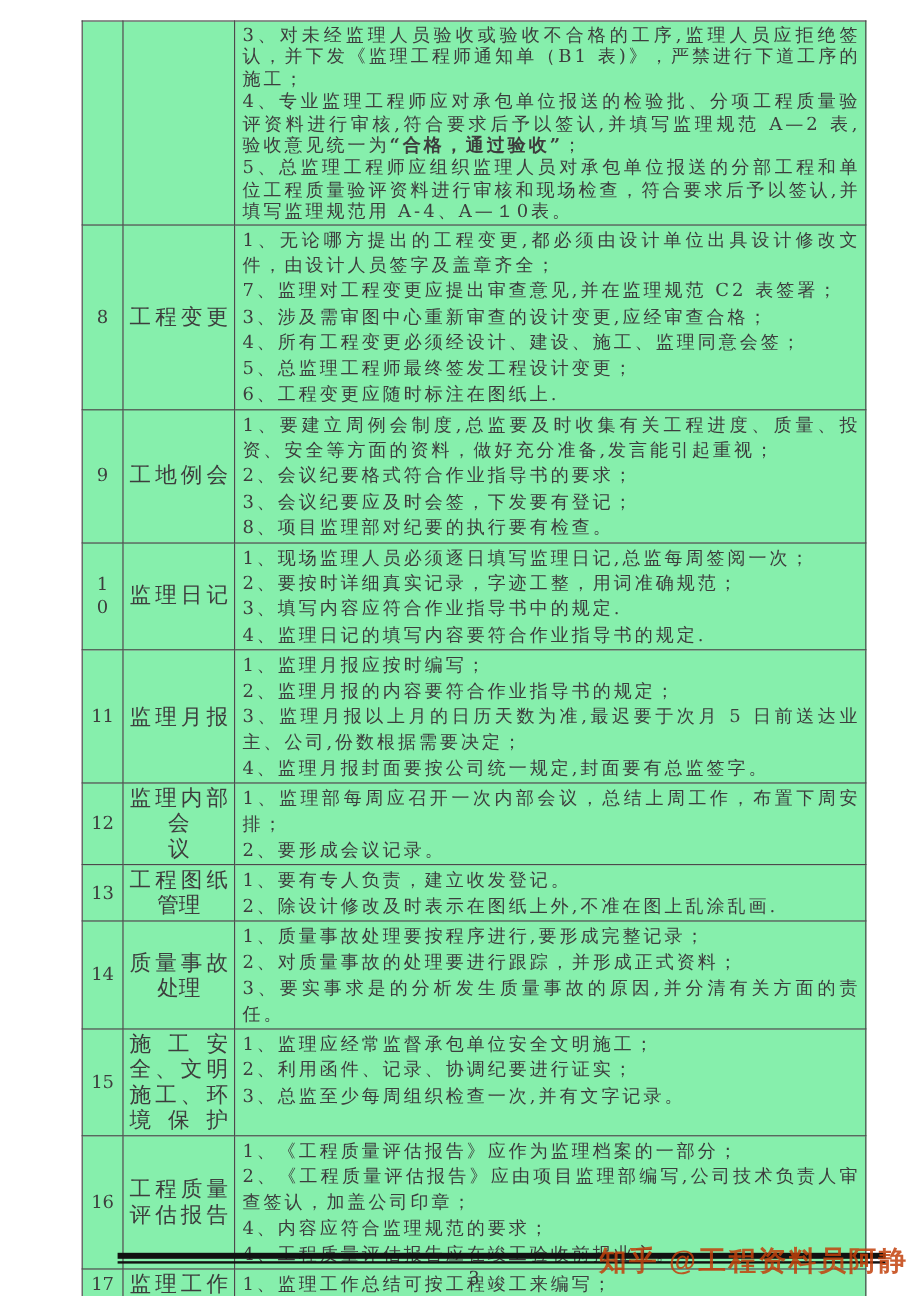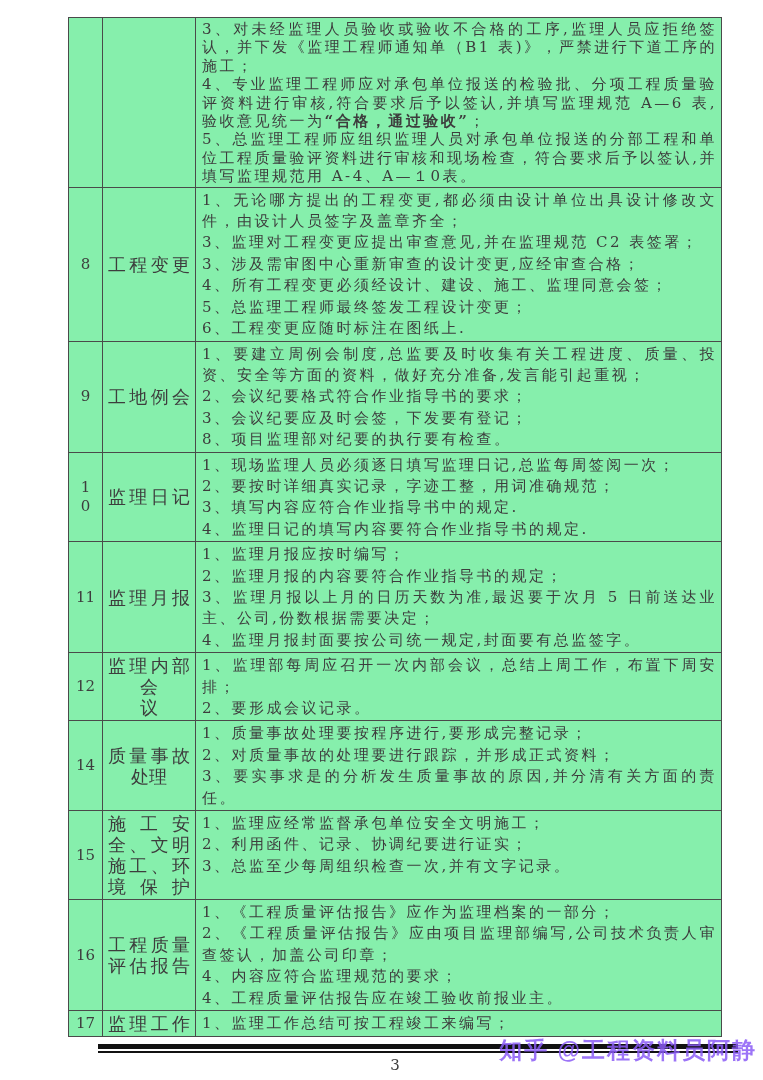--- a/index.html
+++ b/index.html
@@ -77,55 +77,55 @@
     font-size: 15px;
     color: #3d3d3d;
   }
   .watermark {
     position: absolute;
     right: 6px; top: 1035px;
     font-family: "Liberation Sans", "DejaVu Sans", sans-serif;
     font-size: 23px;
     font-weight: 700;
     letter-spacing: 2px;
-    color: #8b5cf6;
+    color: #c2410c;
     opacity: 0.85;
     z-index: 5;
     white-space: nowrap;
   }
 </style>
 </head>
 <body>
 
 <table class="doc-table">
   <colgroup>
     <col style="width:34px">
     <col style="width:93px">
     <col>
   </colgroup>
   <tbody>
       <tr class="row-continued">
         <td class="col-num"></td>
         <td class="col-label"></td>
         <td class="col-content">
           <p class="item">3、对未经监理人员验收或验收不合格的工序,监理人员应拒绝签认，并下发《监理工程师通知单（B1 表)》，严禁进行下道工序的施工；</p>
-          <p class="item"><span>4、专业监理工程师应对承包单位报送的检验批、分项工程质量验评资料进行审核,符合要求后予以签认,并填写监理规范 A—6 表,验收意见统一为</span><span class="bold">“合格，通过验收”</span><span>；</span></p>
+          <p class="item"><span>4、专业监理工程师应对承包单位报送的检验批、分项工程质量验评资料进行审核,符合要求后予以签认,并填写监理规范 A—2 表,验收意见统一为</span><span class="bold">“合格，通过验收”</span><span>；</span></p>
           <p class="item">5、总监理工程师应组织监理人员对承包单位报送的分部工程和单位工程质量验评资料进行审核和现场检查，符合要求后予以签认,并填写监理规范用 A-4、A—１0表。</p>
         </td>
       </tr>
       <tr>
         <td class="col-num">
           <div class="num-line">8</div>
         </td>
         <td class="col-label">
           <div class="label-line">工程变更</div>
         </td>
         <td class="col-content">
           <p class="item">1、无论哪方提出的工程变更,都必须由设计单位出具设计修改文件，由设计人员签字及盖章齐全；</p>
-          <p class="item">3、监理对工程变更应提出审查意见,并在监理规范 C2 表签署；</p>
+          <p class="item">7、监理对工程变更应提出审查意见,并在监理规范 C2 表签署；</p>
           <p class="item">3、涉及需审图中心重新审查的设计变更,应经审查合格；</p>
           <p class="item">4、所有工程变更必须经设计、建设、施工、监理同意会签；</p>
           <p class="item">5、总监理工程师最终签发工程设计变更；</p>
           <p class="item">6、工程变更应随时标注在图纸上.</p>
         </td>
       </tr>
       <tr>
         <td class="col-num">
           <div class="num-line">9</div>
         </td>
@@ -173,20 +173,33 @@
           <div class="num-line">12</div>
         </td>
         <td class="col-label">
           <div class="label-line">监理内部</div>
           <div class="label-line short">会</div>
           <div class="label-line short">议</div>
         </td>
         <td class="col-content">
           <p class="item">1、监理部每周应召开一次内部会议，总结上周工作，布置下周安排；</p>
           <p class="item">2、要形成会议记录。</p>
+        </td>
+      </tr>
+      <tr>
+        <td class="col-num">
+          <div class="num-line">13</div>
+        </td>
+        <td class="col-label">
+          <div class="label-line">工程图纸</div>
+          <div class="label-line short">管理</div>
+        </td>
+        <td class="col-content">
+          <p class="item">1、要有专人负责，建立收发登记。</p>
+          <p class="item">2、除设计修改及时表示在图纸上外,不准在图上乱涂乱画.</p>
         </td>
       </tr>
       <tr>
         <td class="col-num">
           <div class="num-line">14</div>
         </td>
         <td class="col-label">
           <div class="label-line">质量事故</div>
           <div class="label-line short">处理</div>
         </td>

